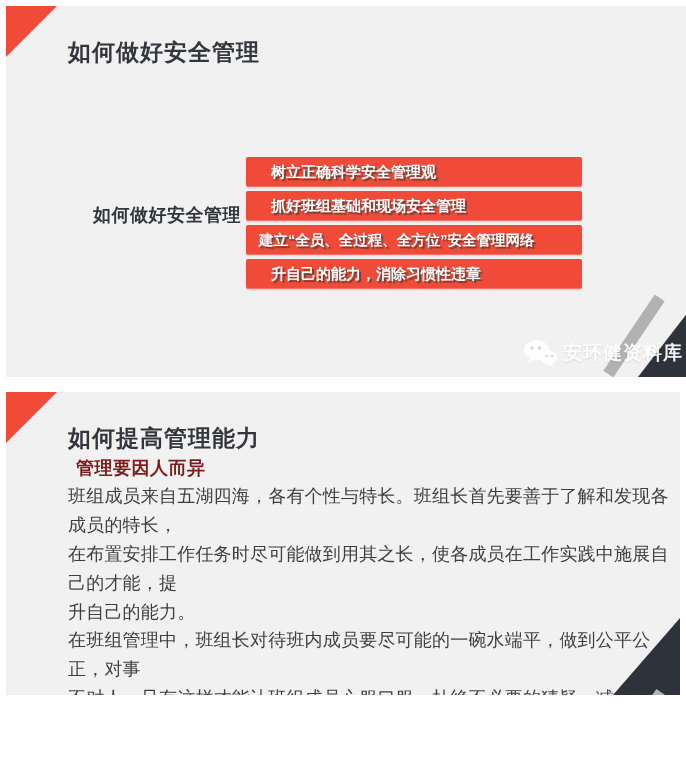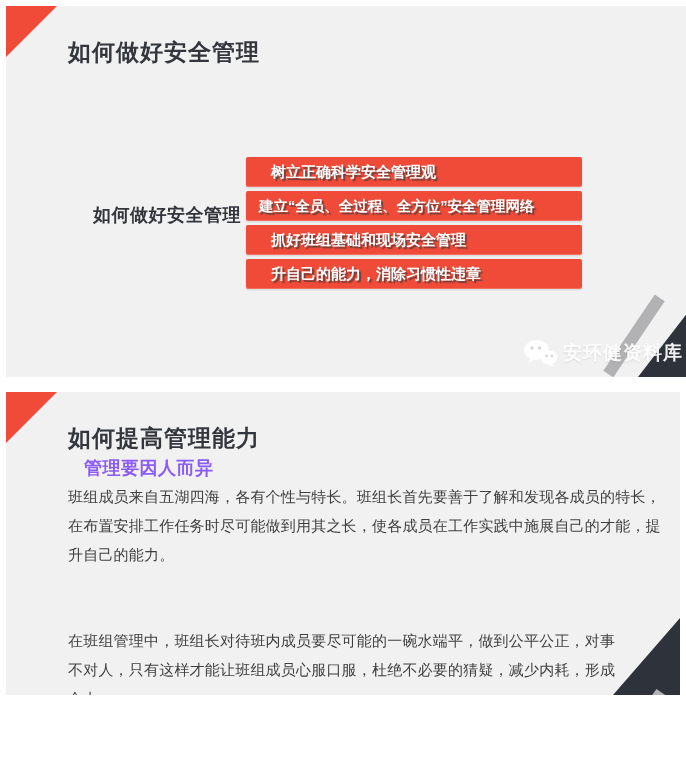--- a/index.html
+++ b/index.html
@@ -25,23 +25,23 @@
   .diagram-label{position:absolute;left:87px;top:197px;font-size:18px;font-weight:bold;
                  color:#32353B;letter-spacing:0.5px;}
   .btn-stack{position:absolute;left:240px;top:151px;width:336px;display:flex;
              flex-direction:column;gap:4px;}
   .btn{height:30px;line-height:30px;background:#F04B38;border-radius:2px;color:#ffffff;
        font-size:15px;font-weight:bold;padding-left:25px;white-space:nowrap;
        text-shadow:2px 2px 1px rgba(60,60,60,0.75);
        box-shadow:inset 0 -1px 0 rgba(255,255,255,0.22), 0 1px 2px rgba(0,0,0,0.12);}
   .btn.tight{padding-left:13px;font-size:14.5px;}
 
-  .section-heading{position:absolute;left:78px;font-size:18px;font-weight:bold;
-                   color:#8b5cf6;letter-spacing:0.5px;font-family:Liberation Serif, serif;}
-  .section-body{position:absolute;left:62px;width:608px;font-size:15px;line-height:29px;
+  .section-heading{position:absolute;left:70px;font-size:18px;font-weight:bold;
+                   color:#7f1d1d;letter-spacing:0.5px;font-family:Liberation Serif, serif;}
+  .section-body{position:absolute;left:62px;width:608px;font-size:18px;line-height:29px;
                 color:#3F3F3F;white-space:pre-line;letter-spacing:0.2px;}
   .h-1{top:64px;} .p-1{top:90px;} .h-2{top:207px;} .p-2{top:234px;}
 
   .watermark{position:absolute;display:flex;align-items:center;gap:5px;z-index:3;}
   .slide1 .watermark{left:517px;top:333px;}
   .slide2 .watermark{left:517px;top:336px;}
   .watermark-label{font-size:19px;font-weight:bold;color:rgba(255,255,255,0.93);
                    letter-spacing:1px;text-shadow:0 1px 2px rgba(0,0,0,0.10);}
   .wm-icon{display:block;}
 </style>
@@ -51,22 +51,22 @@
 <div class="page">
 
   <section class="slide slide1">
     <div class="tri-red"></div>
     <h1 class="slide-title">如何做好安全管理</h1>
 
     <div class="diagram-label">如何做好安全管理</div>
 
     <div class="btn-stack">
       <div class="btn">树立正确科学安全管理观</div>
+      <div class="btn">抓好班组基础和现场安全管理</div>
       <div class="btn tight">建立“全员、全过程、全方位”安全管理网络</div>
-      <div class="btn">抓好班组基础和现场安全管理</div>
       <div class="btn">升自己的能力，消除习惯性违章</div>
     </div>
 
     <div class="stripe"></div>
     <div class="corner-dark"></div>
 
     <div class="watermark">
       <span>
         <svg class="wm-icon" width="35" height="28" viewBox="0 0 35 28">
           <ellipse cx="13.5" cy="11" rx="12.5" ry="10" fill="rgba(255,255,255,0.93)"></ellipse>

